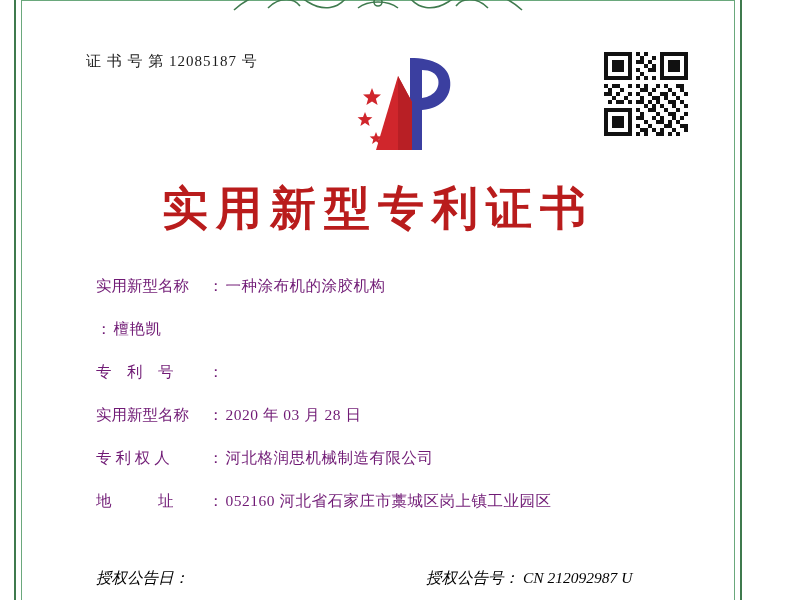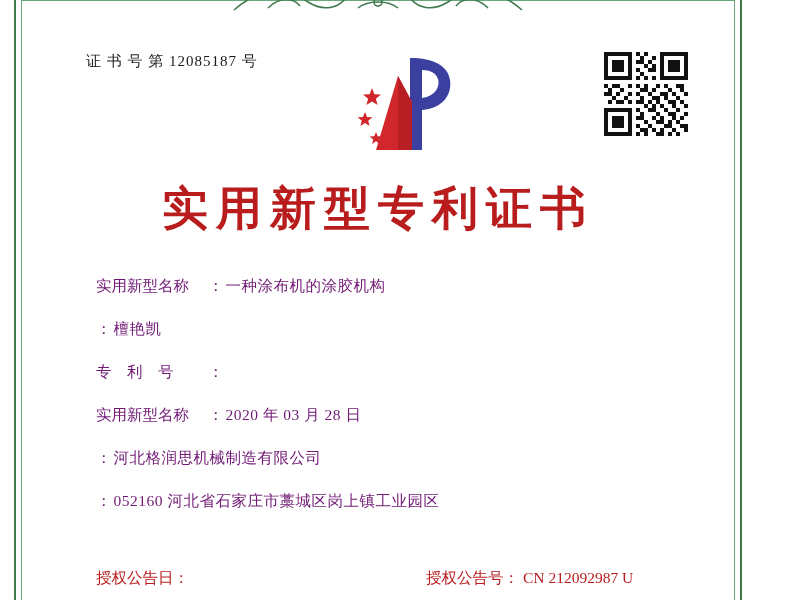--- a/index.html
+++ b/index.html
@@ -128,21 +128,22 @@
   }
 
   
   .bottom-row {
     position: absolute;
     left: 96px;
     right: 60px;
     top: 568px;
     display: flex;
     font-size: 15.5px;
-    color: #b91c1c;
+    color: #000000;
+    font-style: italic;
   }
   .bottom-left {
     flex: 0 0 330px;
     display: flex;
     align-items: baseline;
   }
   .bottom-right {
     flex: 1 1 auto;
     display: flex;
     align-items: baseline;
@@ -325,25 +326,27 @@
       <span class="field-colon">：</span>
     </div>
 
     <div class="field-row">
       <span class="field-label">实用新型名称</span>
       <span class="field-colon">：</span>
       <span class="field-value">2020 年 03 月 28 日</span>
     </div>
 
     <div class="field-row">
+      <span class="field-label">专 利 权 人</span>
       <span class="field-colon">：</span>
       <span class="field-value">河北格润思机械制造有限公司</span>
     </div>
 
     <div class="field-row">
+      <span class="field-label">地　　　址</span>
       <span class="field-colon">：</span>
       <span class="field-value">052160 河北省石家庄市藁城区岗上镇工业园区</span>
     </div>
 
   </div>
 
   <div class="bottom-row">
     <div class="bottom-left">
       <span class="b-label">授权公告日：</span>
     </div>

